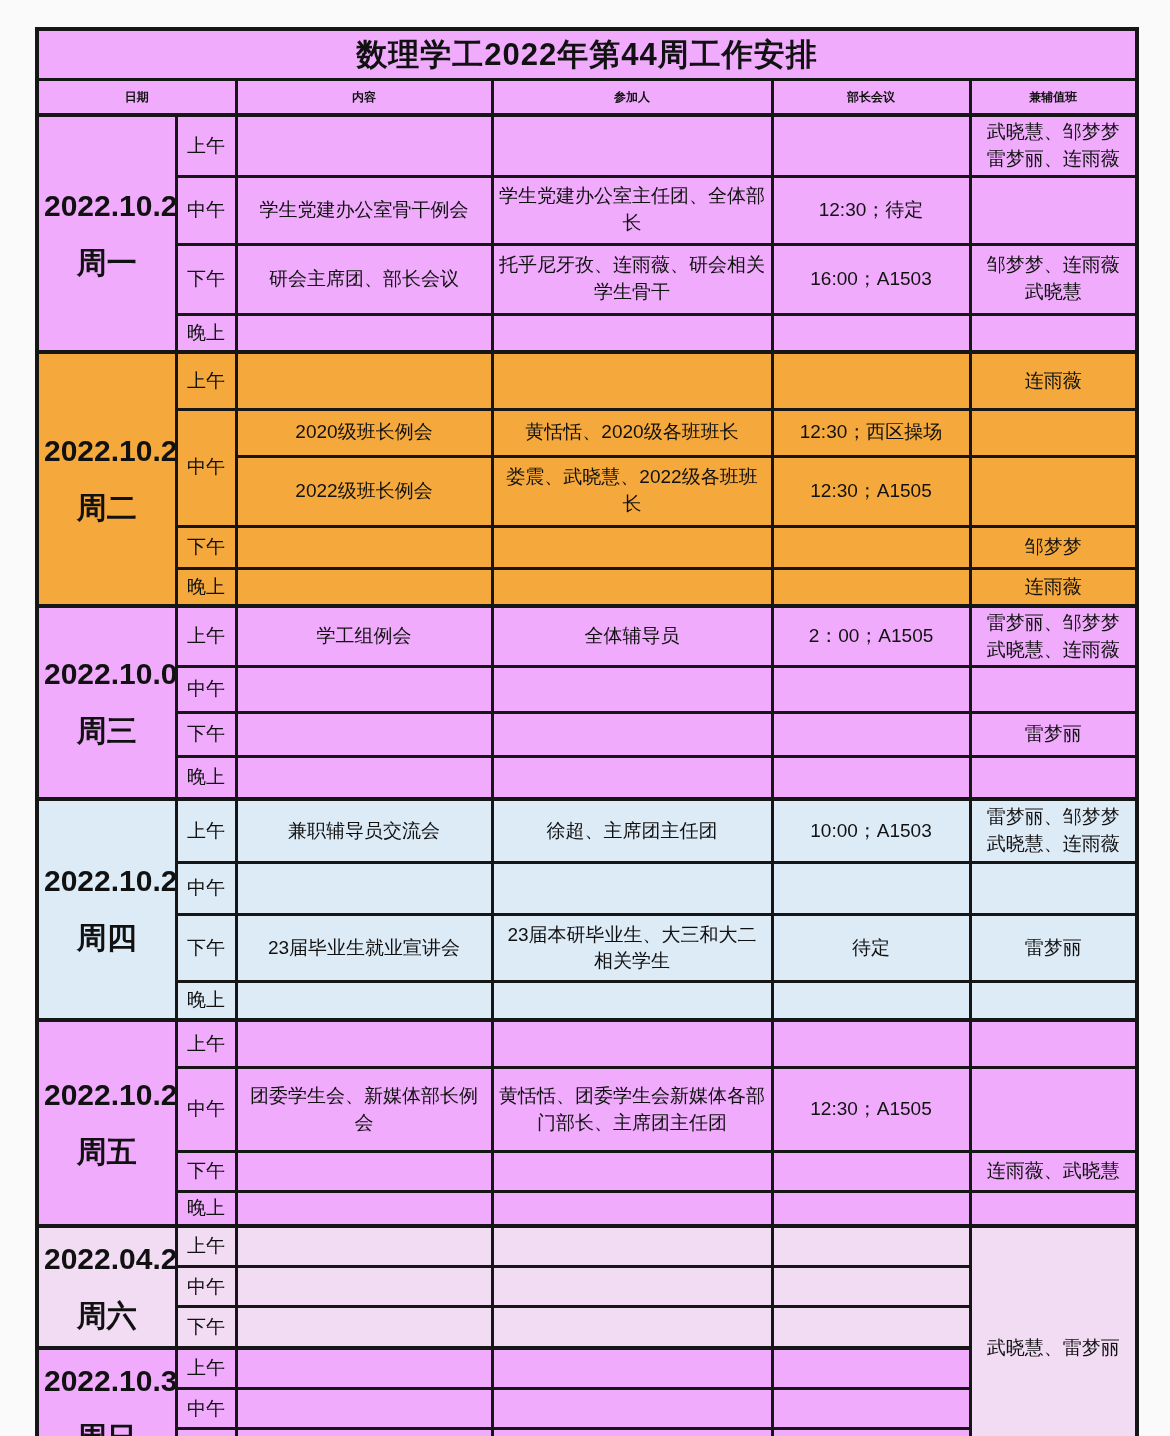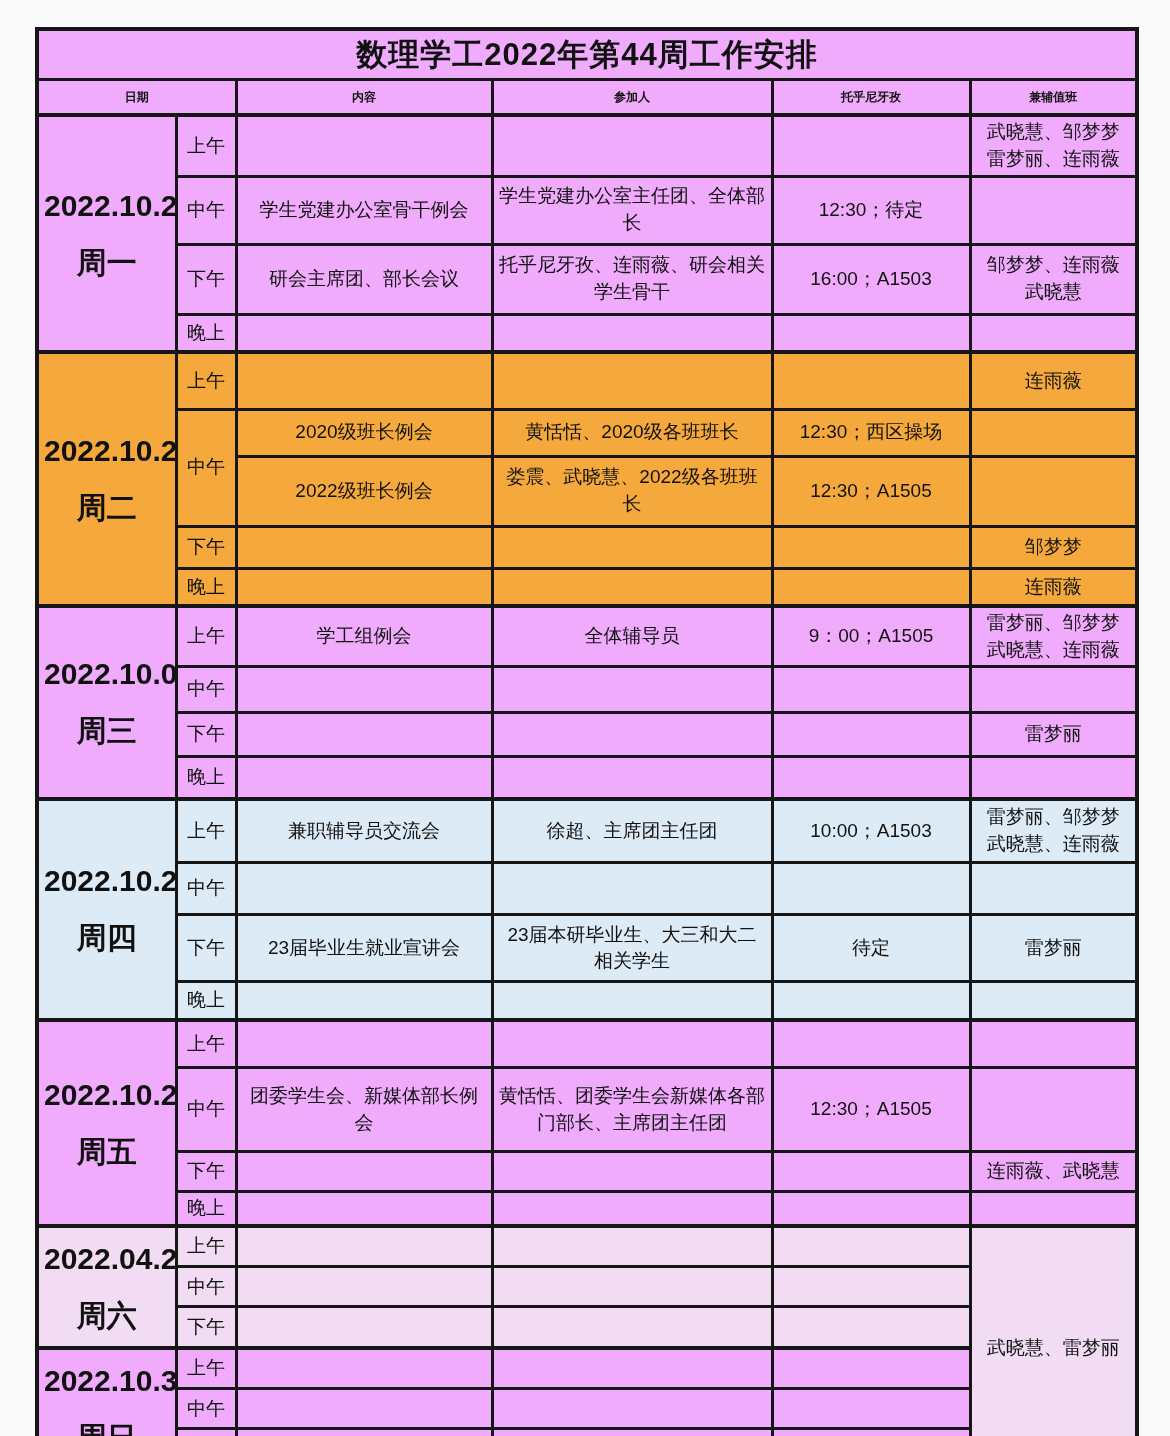--- a/index.html
+++ b/index.html
@@ -66,21 +66,21 @@
   <tbody>
 
     <tr style="height:42px">
       <td colspan="6" class="title-cell">数理学工2022年第44周工作安排</td>
     </tr>
 
     <tr class="head-row" style="height:30px">
       <th colspan="2">日期</th>
       <th>内容</th>
       <th>参加人</th>
-      <th>托乎尼牙孜</th>
+      <th>部长会议</th>
       <th>兼辅值班</th>
     </tr>
 
     <tr class="day-start" style="height:57px">
       <td rowspan="4" class="date-cell">2022.10.24
 周一</td>
       <td>上午</td>
       <td></td>
       <td></td>
       <td></td>
@@ -146,21 +146,21 @@
       <td></td>
       <td>连雨薇</td>
     </tr>
 
     <tr class="day-start" style="height:60px">
       <td rowspan="4" class="date-cell">2022.10.07
 周三</td>
       <td>上午</td>
       <td>学工组例会</td>
       <td>全体辅导员</td>
-      <td>9：00；A1505</td>
+      <td>2：00；A1505</td>
       <td>雷梦丽、邹梦梦
 武晓慧、连雨薇</td>
     </tr>
     <tr style="height:46px">
       <td>中午</td>
       <td></td>
       <td></td>
       <td></td>
       <td></td>
     </tr>

